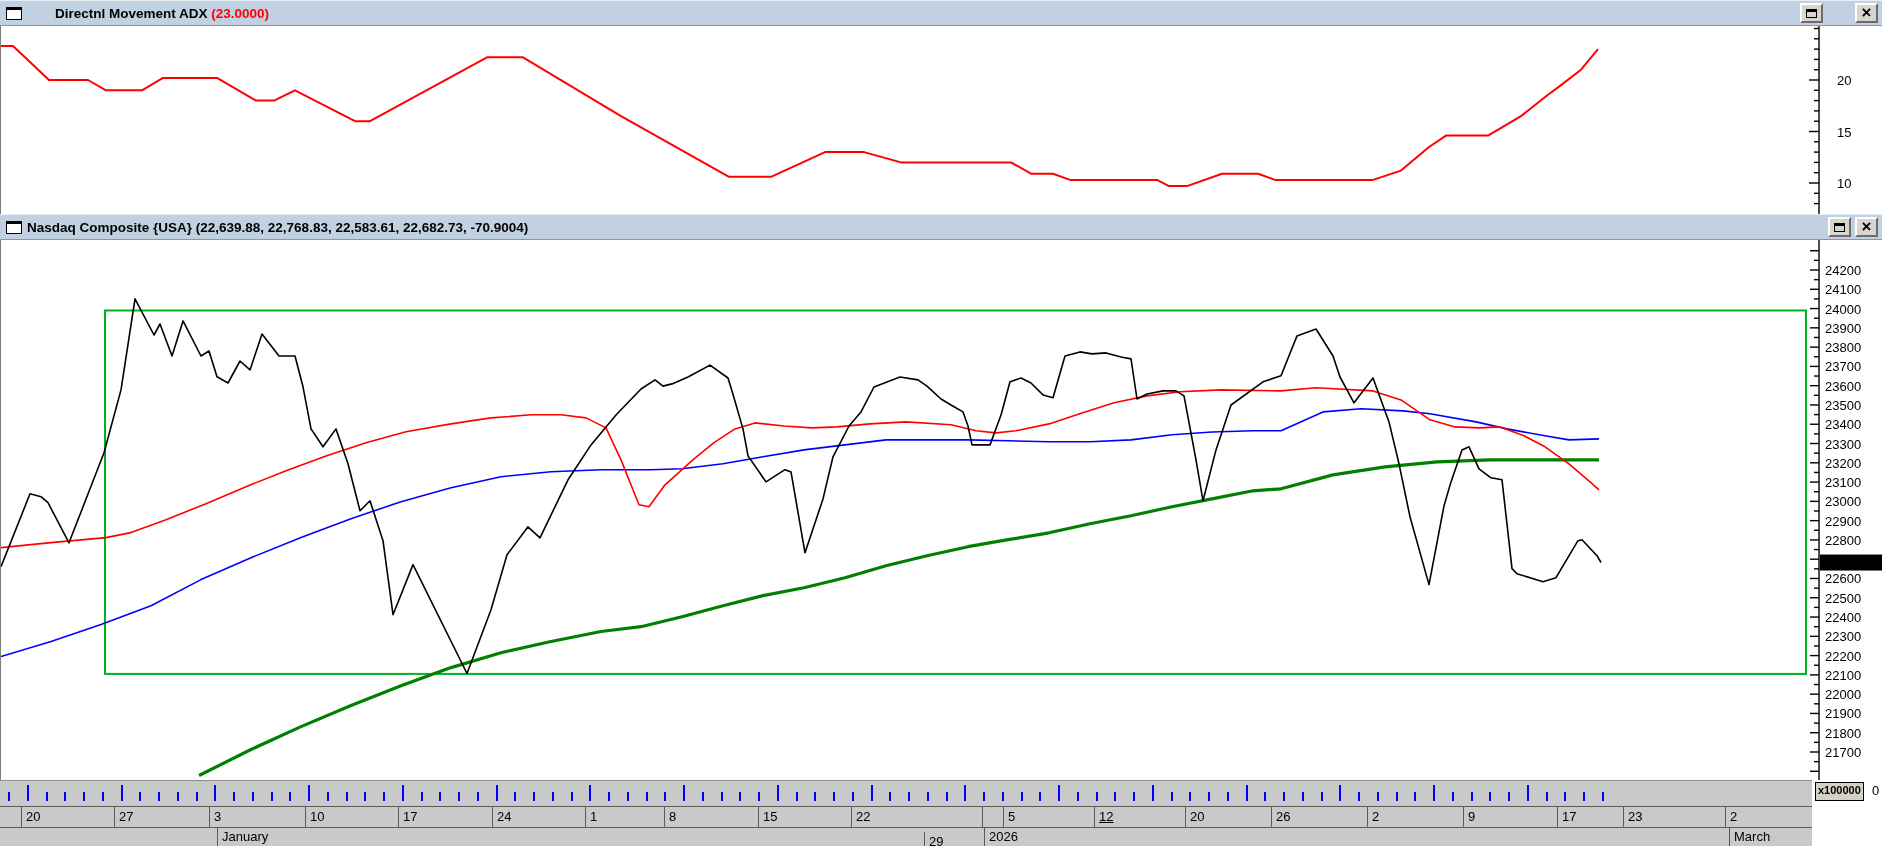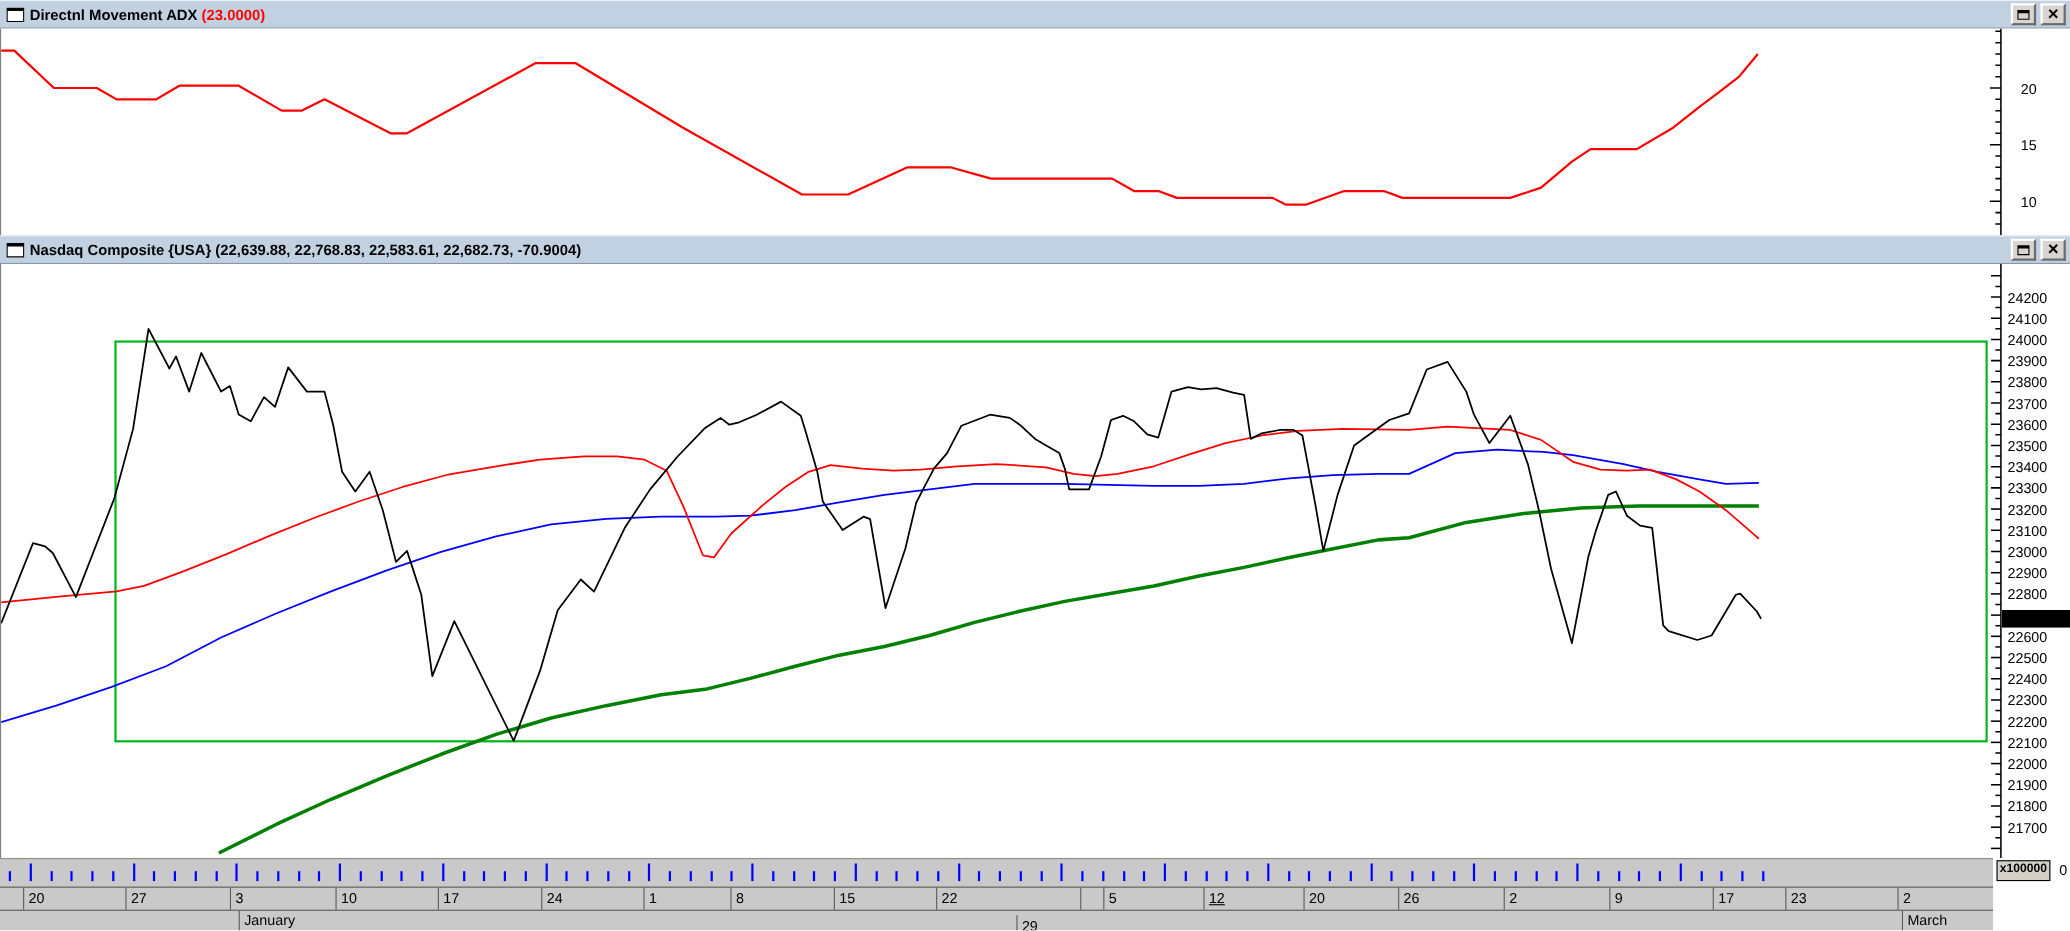--- a/index.html
+++ b/index.html
@@ -35,21 +35,21 @@
   .corner{position:absolute;left:1812px;top:780px;width:70px;height:66px;background:#fff;}
   .volscale{position:absolute;left:3px;top:2px;height:17px;background:#d4d0c8;border:1px solid #000;
             font-size:11px;line-height:15px;padding:0 2px;font-weight:700;}
   .volzero{position:absolute;left:60px;top:3px;font-size:13px;}
 </style>
 </head>
 <body>
 
 <div class="window">
 
-  <div class="titlebar" style="top:0;">
+  <div class="titlebar" style="top:0;gap:28px;">
     <span class="win-icon"></span>
     <span class="title-text"><span>Directnl Movement ADX </span><span class="title-red">(23.0000)</span></span>
     <span class="tb-spacer"></span>
     <span class="win-btn">
         <span class="glyph-max"></span>
       </span>
     <span class="win-btn">
         <span class="glyph-close">×</span>
       </span>
   </div>
@@ -297,20 +297,21 @@
         <div class="wcell" style="left: 1271px; width: 96px;">26</div>
         <div class="wcell" style="left: 1367px; width: 96px;">2</div>
         <div class="wcell" style="left: 1463px; width: 94px;">9</div>
         <div class="wcell" style="left: 1557px; width: 66px;">17</div>
         <div class="wcell" style="left: 1623px; width: 102px;">23</div>
         <div class="wcell" style="left: 1725px; width: 87px;">2</div>
       </div>
     <div class="monthrow" id="monthrow">
         <div class="mcell" style="left: 0px; width: 217px; border-left: none;"></div>
         <div class="mcell" style="left: 217px; width: 363px;">January</div>
+        <div class="mcell" style="left: 984px; width: 386px;">2026</div>
         <div class="mcell" style="left: 1729px; width: 83px;">March</div>
       </div>
   </div>
 
   <div class="corner">
     <span class="volscale">x100000</span>
     <span class="volzero">0</span>
   </div>
 
 </div>

